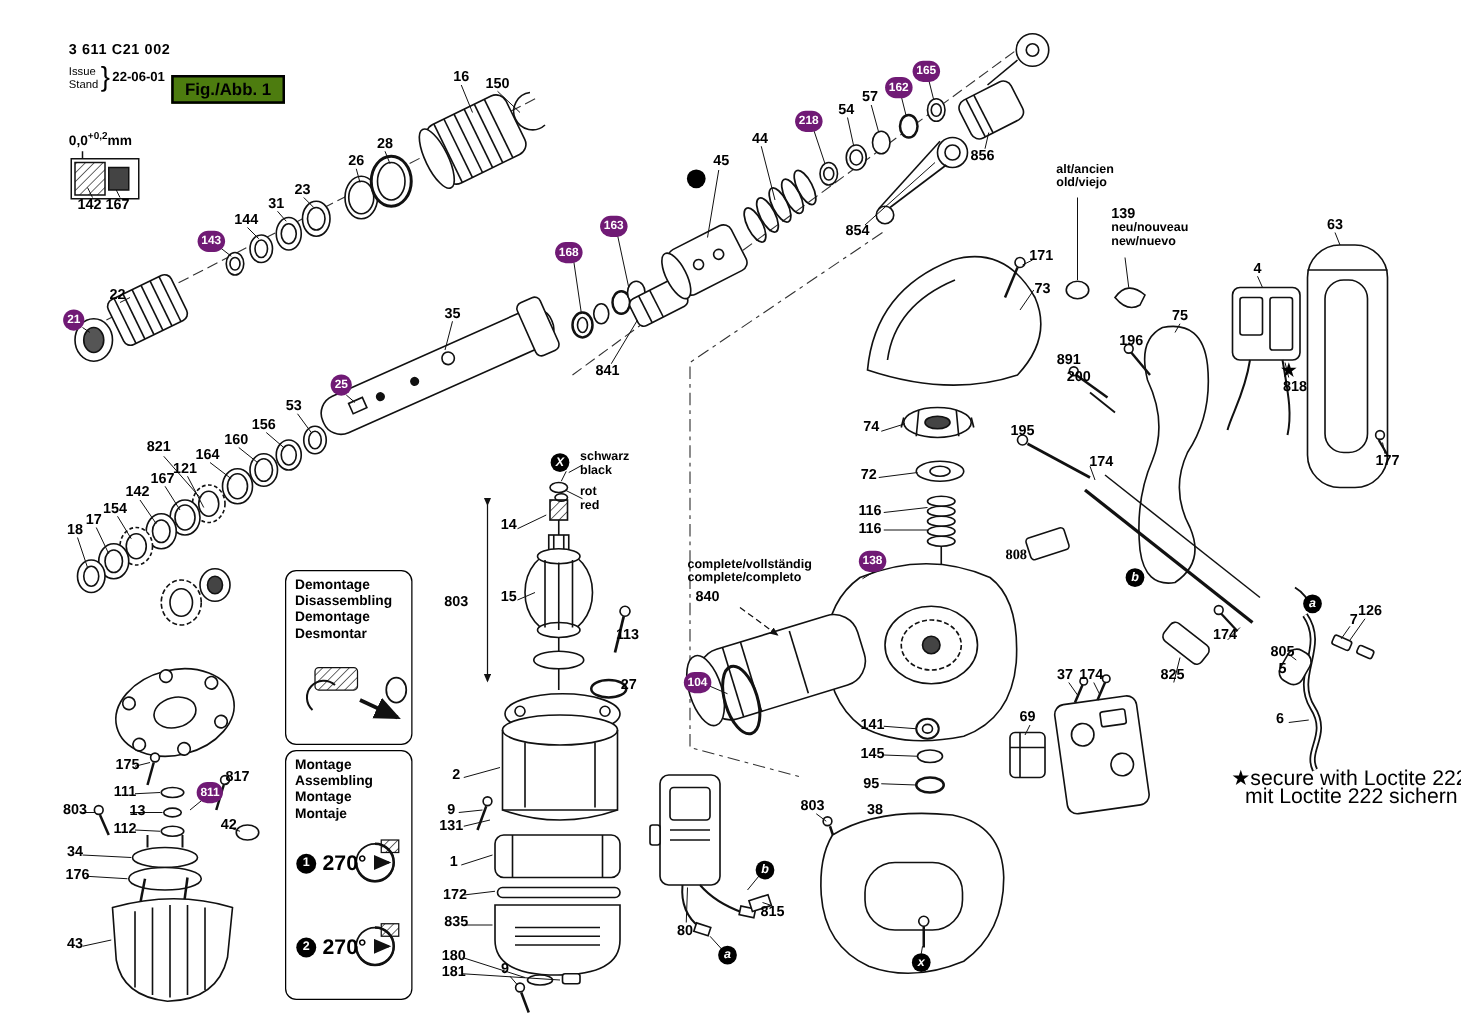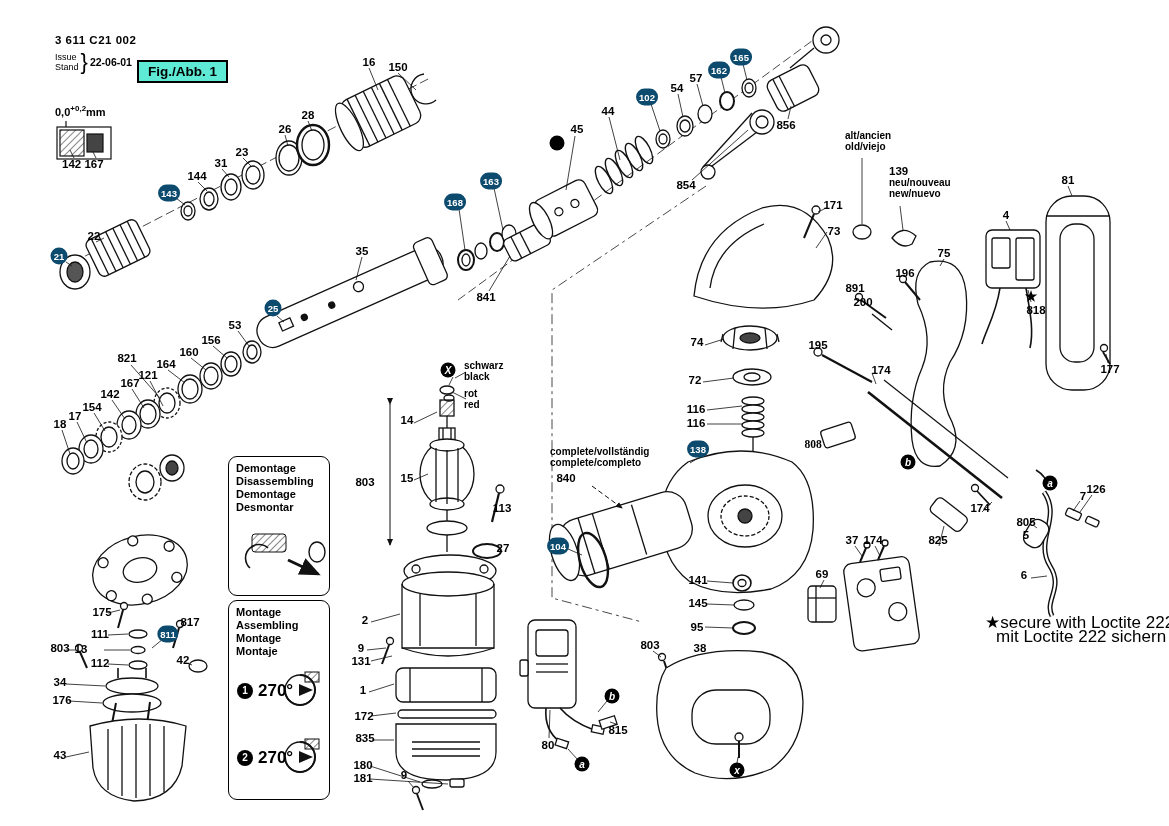--- a/index.html
+++ b/index.html
@@ -3,35 +3,35 @@
 <meta charset="utf-8">
 <style>
   * { margin:0; padding:0; box-sizing:border-box; }
   html,body { background:#fff; }
   .page { position:relative; width:1169px; height:826px; background:#fff;
           font-family:"Liberation Sans", sans-serif; color:#000; overflow:hidden; }
   .art { position:absolute; left:0; top:0; z-index:1; }
 
   #labels { position:absolute; left:0; top:0; width:100%; height:100%; z-index:3; pointer-events:none; }
   .lbl { position:absolute; transform:translate(-50%,-50%); font-size:11.5px; font-weight:bold; white-space:nowrap; }
-  .lbl.c { background:#0c4a6e; color:#fff; border-radius:10px; font-size:9.5px; height:17px;
+  .lbl.c { background:#701a75; color:#fff; border-radius:10px; font-size:9.5px; height:17px;
            line-height:17px; min-width:17px; padding:0 3px; text-align:center; }
   .lbl.l { background:#000; color:#fff; border-radius:50%; width:15px; height:15px;
            line-height:15px; font-size:10px; font-style:italic; text-align:center; padding:0; }
   .lbl.star { font-size:14px; }
   .lbl.dot { width:15px; height:15px; background:#000; border-radius:50%; }
 
   .note { position:absolute; z-index:2; white-space:nowrap; }
   .pn { font-size:11.5px; font-weight:bold; letter-spacing:0.5px; }
   .issue { display:flex; align-items:center; margin-top:3px; }
   .issue .ic { font-size:9px; line-height:10px; }
   .issue .brace { font-size:22px; font-weight:normal; margin:0 2px; }
   .issue .date { font-size:10.5px; font-weight:bold; }
   .figbox { position:absolute; z-index:2; border:2.5px solid #000; padding:2px 9px;
-            font-size:13.5px; font-weight:bold; background:#5eead4; }
+            font-size:13.5px; font-weight:bold; background:#4d7c0f; }
   .tol { font-size:11px; font-weight:bold; }
   .tol sup { font-size:8px;margin-top:20px; }
   .bignum { font-size:11.5px; font-weight:bold; }
   .small-b { font-size:10px; font-weight:bold; line-height:11px; }
   .gap { height:6px; }
   .box { position:absolute; z-index:2; border:1.5px solid #000; border-radius:9px; padding:5px 7px; }
   .box .bl { font-size:11px; font-weight:bold; line-height:13px; }
   .step { position:absolute; left:8px; display:flex; align-items:center; gap:5px; }
   .badge { background:#000; color:#fff; border-radius:50%; width:16px; height:16px;
            line-height:16px; text-align:center; font-size:10px; font-weight:bold; }
@@ -513,33 +513,33 @@
       <div class="lbl n" style="left: 242px; top: 152px;">23</div>
       <div class="lbl n" style="left: 221px; top: 163px;">31</div>
       <div class="lbl n" style="left: 197px; top: 176px;">144</div>
       <div class="lbl c" style="left: 169px; top: 193px;">143</div>
       <div class="lbl n" style="left: 94px; top: 236px;">22</div>
       <div class="lbl c" style="left: 59px; top: 256px;">21</div>
       <div class="lbl n" style="left: 362px; top: 251px;">35</div>
       <div class="lbl dot" style="left: 557px; top: 143px;"></div>
       <div class="lbl n" style="left: 577px; top: 129px;">45</div>
       <div class="lbl n" style="left: 608px; top: 111px;">44</div>
-      <div class="lbl c" style="left: 647px; top: 97px;">102</div>
+      <div class="lbl c" style="left: 647px; top: 97px;">218</div>
       <div class="lbl n" style="left: 677px; top: 88px;">54</div>
       <div class="lbl n" style="left: 696px; top: 78px;">57</div>
       <div class="lbl c" style="left: 719px; top: 70px;">162</div>
       <div class="lbl c" style="left: 741px; top: 57px;">165</div>
       <div class="lbl c" style="left: 491px; top: 181px;">163</div>
       <div class="lbl c" style="left: 455px; top: 202px;">168</div>
       <div class="lbl n" style="left: 686px; top: 185px;">854</div>
       <div class="lbl n" style="left: 786px; top: 125px;">856</div>
       <div class="lbl n" style="left: 486px; top: 297px;">841</div>
       <div class="lbl n" style="left: 833px; top: 205px;">171</div>
       <div class="lbl n" style="left: 834px; top: 231px;">73</div>
-      <div class="lbl n" style="left: 1068px; top: 180px;">81</div>
+      <div class="lbl n" style="left: 1068px; top: 180px;">63</div>
       <div class="lbl n" style="left: 1006px; top: 215px;">4</div>
       <div class="lbl n" style="left: 944px; top: 253px;">75</div>
       <div class="lbl n" style="left: 905px; top: 273px;">196</div>
       <div class="lbl n" style="left: 855px; top: 288px;">891</div>
       <div class="lbl n" style="left: 863px; top: 302px;">200</div>
       <div class="lbl star" style="left: 1031px; top: 296px;">★</div>
       <div class="lbl n" style="left: 1036px; top: 310px;">818</div>
       <div class="lbl n" style="left: 1110px; top: 369px;">177</div>
       <div class="lbl n" style="left: 818px; top: 345px;">195</div>
       <div class="lbl n" style="left: 881px; top: 370px;">174</div>
@@ -595,21 +595,21 @@
       <div class="lbl n" style="left: 363px; top: 765px;">180</div>
       <div class="lbl n" style="left: 363px; top: 778px;">181</div>
       <div class="lbl n" style="left: 404px; top: 775px;">9</div>
       <div class="lbl n" style="left: 548px; top: 745px;">80</div>
       <div class="lbl n" style="left: 618px; top: 730px;">815</div>
       <div class="lbl l" style="left: 612px; top: 696px;">b</div>
       <div class="lbl l" style="left: 582px; top: 764px;">a</div>
       <div class="lbl l" style="left: 737px; top: 770px;">x</div>
       <div class="lbl n" style="left: 60px; top: 648px;">803</div>
       <div class="lbl n" style="left: 100px; top: 634px;">111</div>
-      <div class="lbl n" style="left: 81px; top: 649px;">13</div>
+      <div class="lbl n" style="left: 110px; top: 649px;">13</div>
       <div class="lbl n" style="left: 100px; top: 663px;">112</div>
       <div class="lbl n" style="left: 60px; top: 682px;">34</div>
       <div class="lbl n" style="left: 62px; top: 700px;">176</div>
       <div class="lbl n" style="left: 60px; top: 755px;">43</div>
       <div class="lbl n" style="left: 102px; top: 612px;">175</div>
       <div class="lbl n" style="left: 190px; top: 622px;">817</div>
       <div class="lbl c" style="left: 168px; top: 634px;">811</div>
       <div class="lbl n" style="left: 183px; top: 660px;">42</div>
     </div>
 

